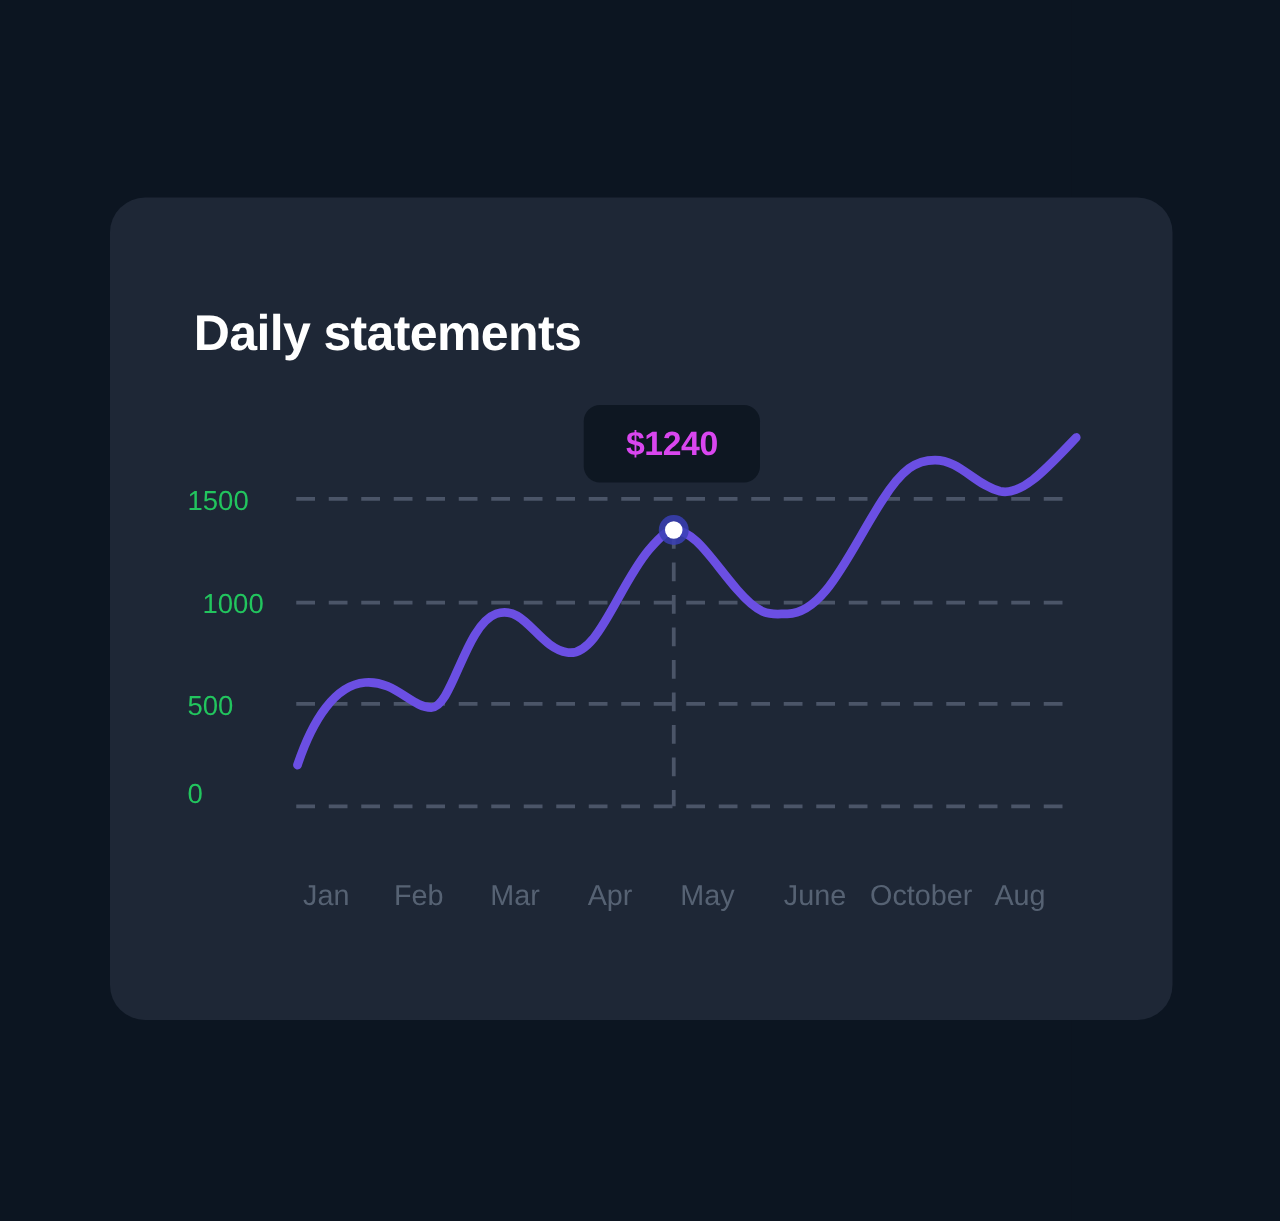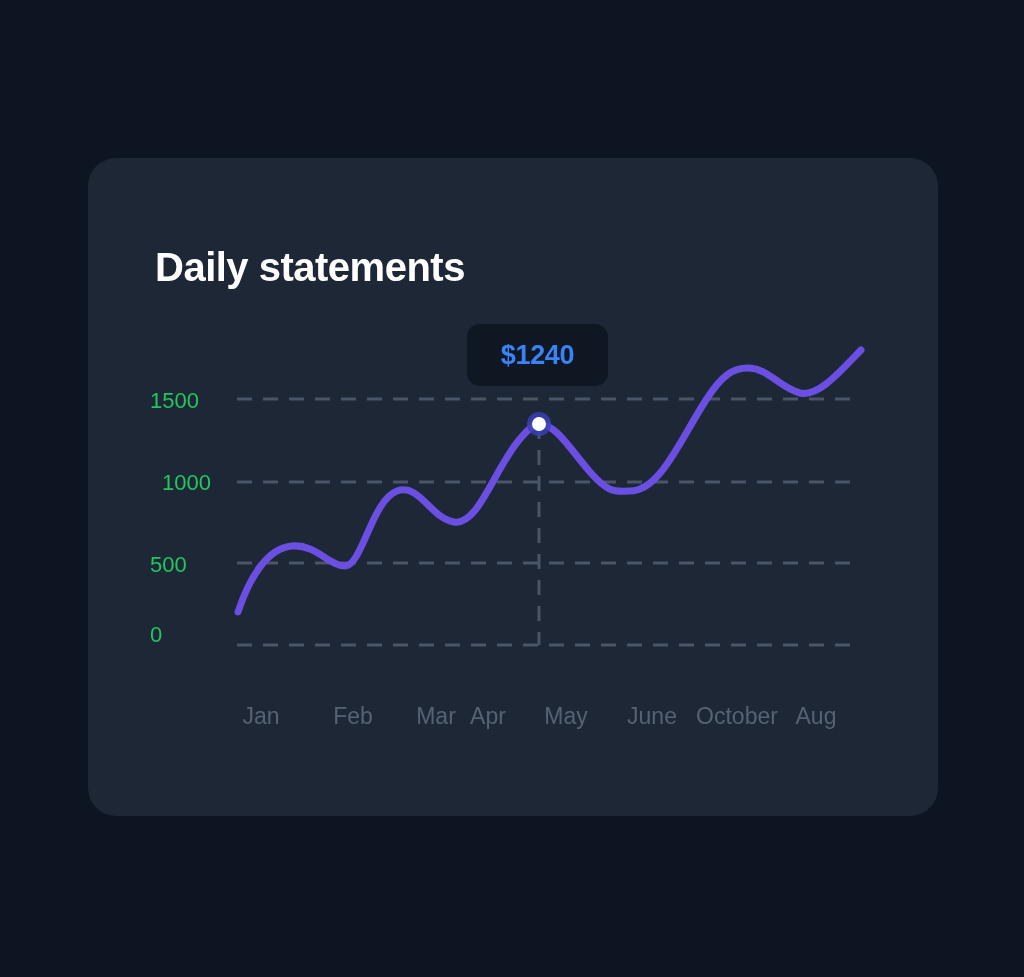--- a/index.html
+++ b/index.html
@@ -87,21 +87,21 @@
     height: 62px;
     background: #0e1722;
     border-radius: 13px;
     display: flex;
     align-items: center;
     justify-content: center;
   }
   .tooltip-value {
     font-size: 27px;
     font-weight: bold;
-    color: #3b82f6;
+    color: #d946ef;
     letter-spacing: -0.3px;
   }
   .marker-halo {
     position: absolute;
     left: 527px;
     top: 412px;
     width: 24px;
     height: 24px;
     border-radius: 50%;
     background: #3a3fb5;
@@ -153,22 +153,22 @@
 
   <div class="y-labels">
     <div class="y-label" style="top: 8px;">1500</div>
     <div class="y-label" style="top: 90px; margin-left: 12px;">1000</div>
     <div class="y-label" style="top: 172px;">500</div>
     <div class="y-label" style="top: 242px;">0</div>
   </div>
 
   <div class="x-labels">
     <div class="x-label" style="left: 31px;">Jan</div>
-    <div class="x-label" style="left: 123px;">Feb</div>
-    <div class="x-label" style="left: 182px; margin-left: 24px;">Mar</div>
+    <div class="x-label" style="left: 105px;">Feb</div>
+    <div class="x-label" style="left: 182px;">Mar</div>
     <div class="x-label" style="left: 258px;">Apr</div>
     <div class="x-label" style="left: 336px;">May</div>
     <div class="x-label" style="left: 422px;">June</div>
     <div class="x-label" style="left: 507px;">October</div>
     <div class="x-label" style="left: 586px;">Aug</div>
   </div>
 
   <div class="tooltip">
     <span class="tooltip-value">$1240</span>
   </div>

